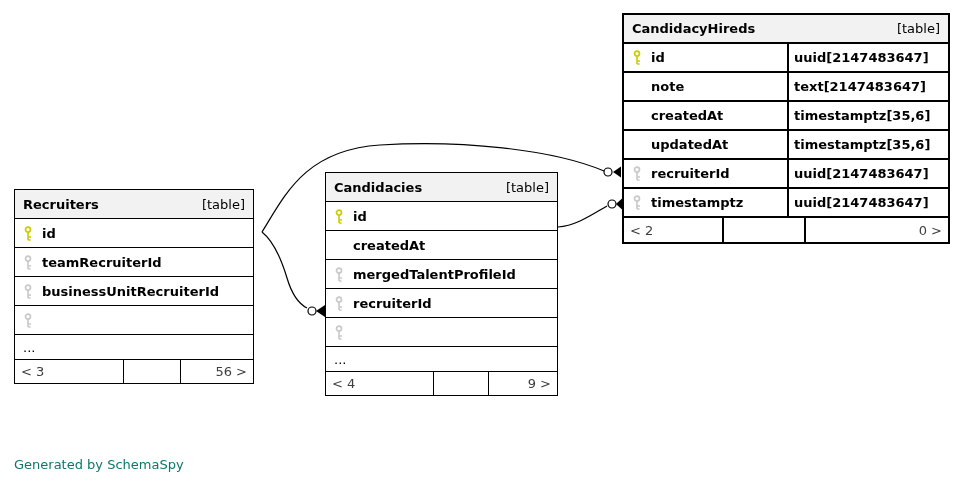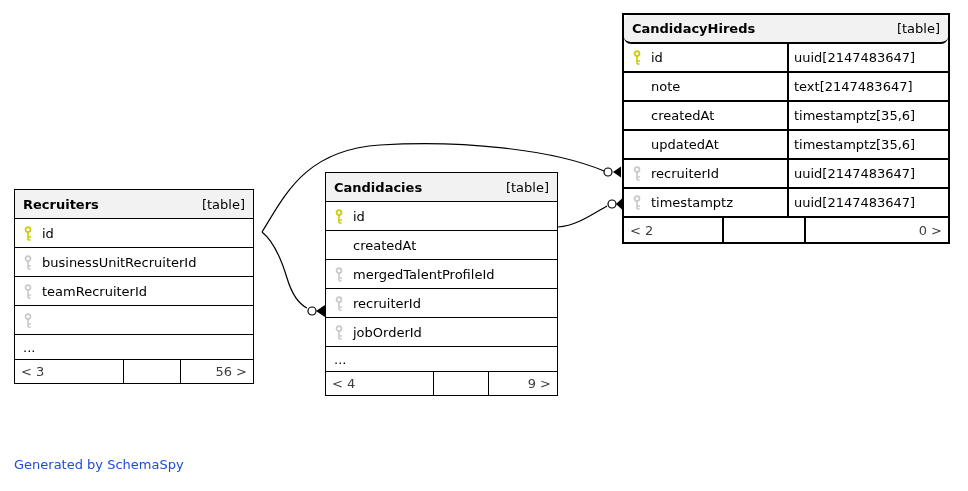--- a/index.html
+++ b/index.html
@@ -9,24 +9,24 @@
   .edges { position: absolute; left: 0; top: 0; z-index: 1; pointer-events: none; }
   .edges path { fill: none; stroke: #000; stroke-width: 1.2; }
   .edges circle { fill: #fff; stroke: #000; stroke-width: 1.2; }
   .edges polygon { fill: #000; stroke: none; }
 
   .table { position: absolute; z-index: 2; background: #fff; border: 1px solid #000; }
   .table.focus { border-width: 2px; }
 
   .thead { height: 29px; background: #f2f2f2; border-bottom: 1px solid #000;
            display: flex; align-items: center; justify-content: space-between; padding: 0 8px; }
-  .focus .thead { border-bottom-width: 2px; border-radius: 7px; }
+  .focus .thead { border-bottom-width: 2px; }
   .ttitle { font-weight: bold; }
 
-  .row { height: 29px; border-bottom: 1px solid #000; display: flex; align-items: center; }
+  .row { height: 29px; border-bottom: 1px solid #000; display: flex; align-items: center; font-weight: bold; }
   .focus .row { border-bottom-width: 2px; }
   .row:last-of-type { border-bottom-width: 1px; }
 
   .key-icon { width: 11px; margin-left: 8px; display: inline-flex; align-items: center; }
   [data-key="primary"] .key-icon { color: #cccc00; }
   [data-key="foreign"] .key-icon { color: #c9c9c9; }
   [data-key="none"] .key-icon svg { visibility: hidden; }
   .col-name { margin-left: 8px; flex: 1; white-space: nowrap; }
   .col-type { flex: none; width: 161px; align-self: stretch; display: flex; align-items: center;
               border-left: 2px solid #000; padding-left: 5px; white-space: nowrap; }
@@ -44,21 +44,21 @@
   #t-recruiters .fcell.fmid  { width: 57px; }
 
   #t-candidacies { left: 325px; top: 172px; width: 233px; }
   #t-candidacies .fcell.fleft { width: 108px; }
   #t-candidacies .fcell.fmid  { width: 55px; }
 
   #t-candidacyhireds { left: 622px; top: 13px; width: 328px; }
   #t-candidacyhireds .fcell.fleft { width: 100px; }
   #t-candidacyhireds .fcell.fmid  { width: 82px; }
 
-  .caption { position: absolute; left: 14px; top: 457px; color: #1d4ed8; }
+  .caption { position: absolute; left: 14px; top: 457px; color: #0f766e; }
 </style>
 </head>
 <body>
 
 <svg class="edges" width="968" height="491" viewBox="0 0 968 491">
   <g>
     <path d="M262,232 C285,195 305,150 380,145 C460,140 552,149 604,171"></path>
     <circle cx="608" cy="172" r="4"></circle>
     <polygon points="613,172 621,166.5 621,177.5"></polygon>
   </g>
@@ -88,30 +88,30 @@
       </span>
     <span class="col-name">id</span>
   </div>
   <div class="row" data-key="foreign">
     <span class="key-icon">
         <svg width="10" height="15" viewBox="0 0 10 15">
           <circle cx="5" cy="3.6" r="2.5" fill="none" stroke="currentColor" stroke-width="1.7"></circle>
           <path d="M5 6 L5 14 M5 11 L8 11 M5 14 L7.6 14" stroke="currentColor" stroke-width="1.6" fill="none"></path>
         </svg>
       </span>
+    <span class="col-name">teamRecruiterId</span>
+  </div>
+  <div class="row" data-key="foreign">
+    <span class="key-icon">
+        <svg width="10" height="15" viewBox="0 0 10 15">
+          <circle cx="5" cy="3.6" r="2.5" fill="none" stroke="currentColor" stroke-width="1.7"></circle>
+          <path d="M5 6 L5 14 M5 11 L8 11 M5 14 L7.6 14" stroke="currentColor" stroke-width="1.6" fill="none"></path>
+        </svg>
+      </span>
     <span class="col-name">businessUnitRecruiterId</span>
-  </div>
-  <div class="row" data-key="foreign">
-    <span class="key-icon">
-        <svg width="10" height="15" viewBox="0 0 10 15">
-          <circle cx="5" cy="3.6" r="2.5" fill="none" stroke="currentColor" stroke-width="1.7"></circle>
-          <path d="M5 6 L5 14 M5 11 L8 11 M5 14 L7.6 14" stroke="currentColor" stroke-width="1.6" fill="none"></path>
-        </svg>
-      </span>
-    <span class="col-name">teamRecruiterId</span>
   </div>
   <div class="row" data-key="foreign">
     <span class="key-icon">
         <svg width="10" height="15" viewBox="0 0 10 15">
           <circle cx="5" cy="3.6" r="2.5" fill="none" stroke="currentColor" stroke-width="1.7"></circle>
           <path d="M5 6 L5 14 M5 11 L8 11 M5 14 L7.6 14" stroke="currentColor" stroke-width="1.6" fill="none"></path>
         </svg>
       </span>
   </div>
   <div class="ellipsis-row">...</div>
@@ -163,21 +163,20 @@
       </span>
     <span class="col-name">recruiterId</span>
   </div>
   <div class="row" data-key="foreign">
     <span class="key-icon">
         <svg width="10" height="15" viewBox="0 0 10 15">
           <circle cx="5" cy="3.6" r="2.5" fill="none" stroke="currentColor" stroke-width="1.7"></circle>
           <path d="M5 6 L5 14 M5 11 L8 11 M5 14 L7.6 14" stroke="currentColor" stroke-width="1.6" fill="none"></path>
         </svg>
       </span>
-    <span class="col-name">jobOrderId</span>
   </div>
   <div class="ellipsis-row">...</div>
   <div class="tfoot">
     <span class="fcell fleft">&lt; 4</span>
     <span class="fcell fmid"></span>
     <span class="fcell fright">9 &gt;</span>
   </div>
 </div>
 
 <div class="table focus" id="t-candidacyhireds">

